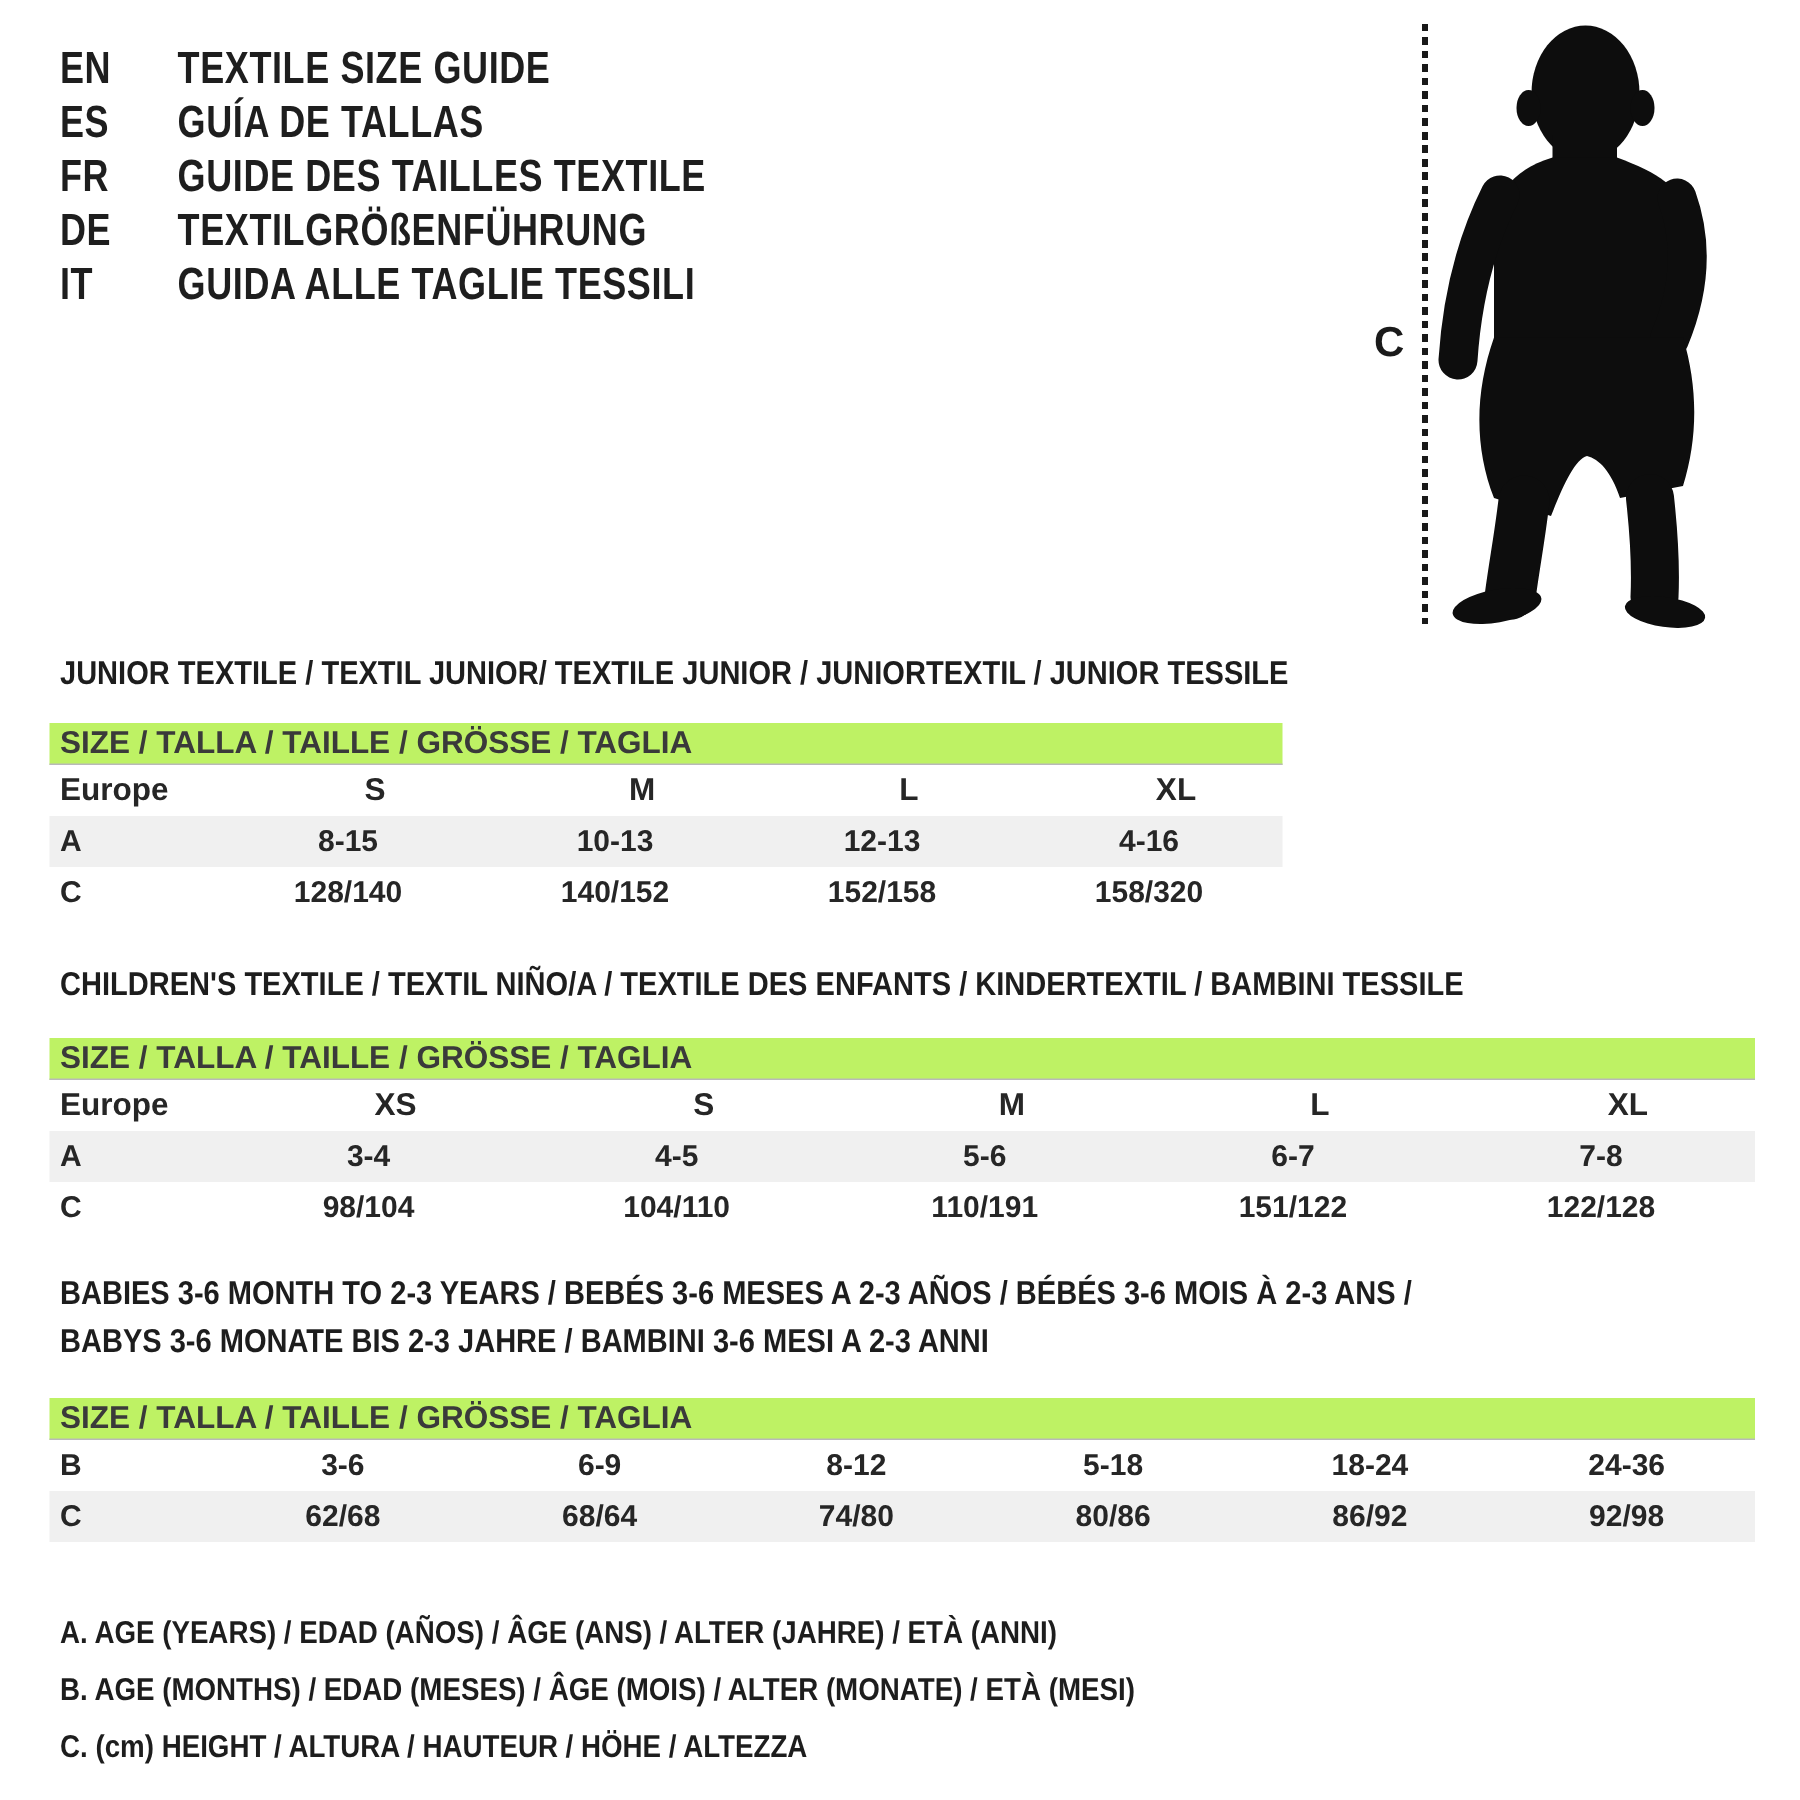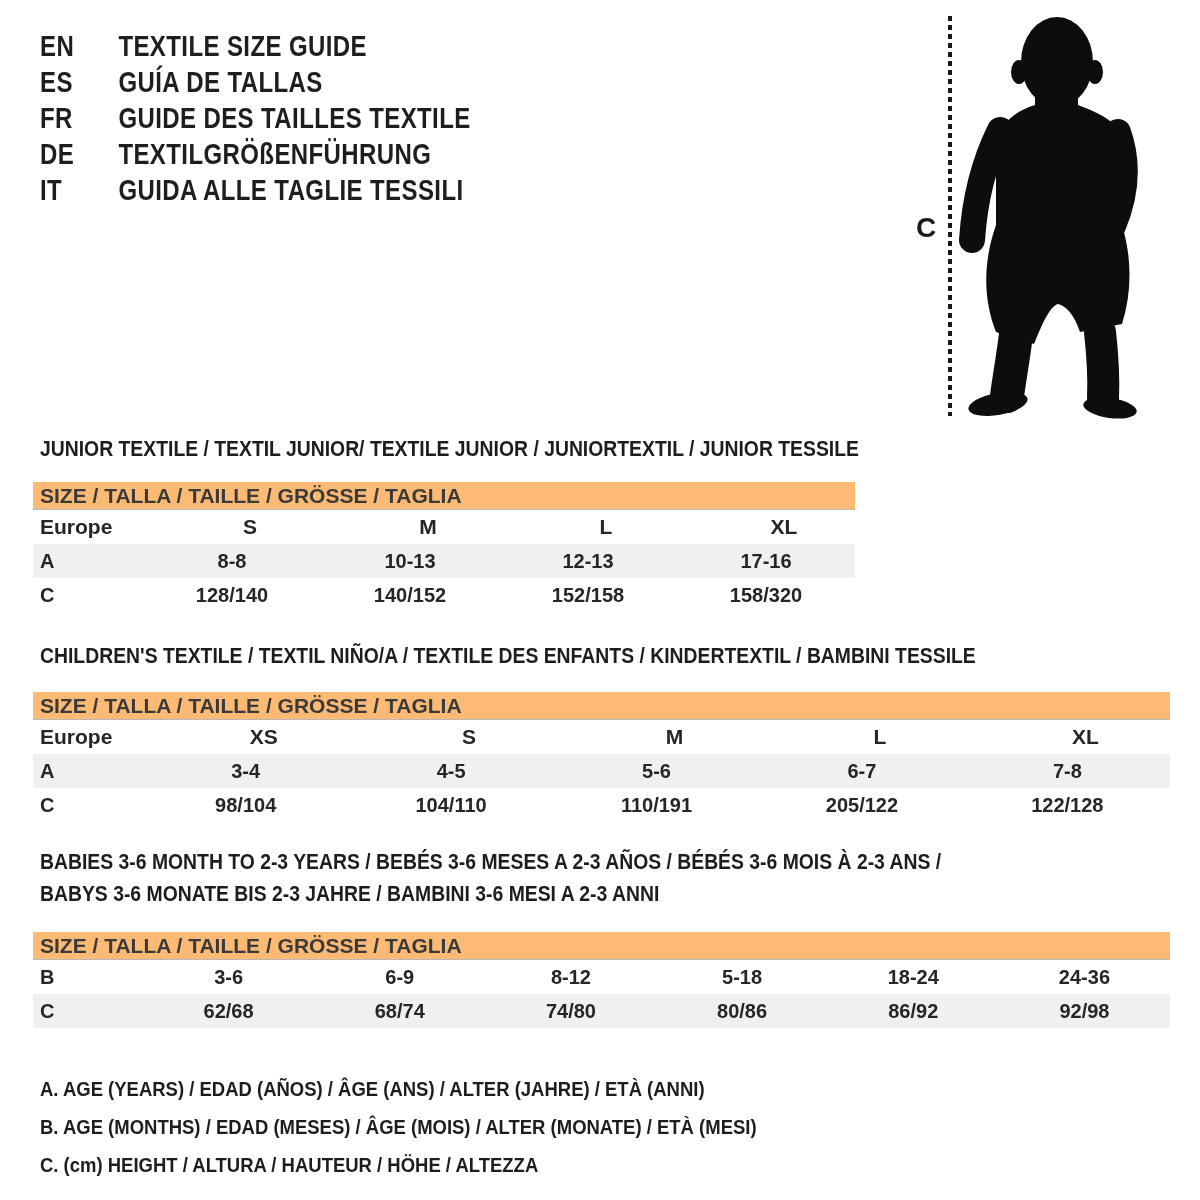--- a/index.html
+++ b/index.html
@@ -24,21 +24,21 @@
   .silhouette { position:absolute; left:950px; top:14px; }
   .silhouette path, .silhouette ellipse, .silhouette rect { fill:#0d0d0d; }
   .silhouette .limb { fill:none; stroke:#0d0d0d; stroke-linecap:round; }
 
   
   .sec-heading { position:absolute; left:40px; font-size:22px; transform:scaleX(0.88); transform-origin:0 0; white-space:nowrap; color:#1d1d1d; }
   .sec-heading .hline { height:32px; display:flex; align-items:center; }
 
   
   .size-table { position:absolute; }
-  .size-bar { height:28px; background:#fdba74; border-bottom:1px solid #b9b9b9;
+  .size-bar { height:28px; background:#bef264; border-bottom:1px solid #b9b9b9;
     color:#3a3a3a; font-size:21px; display:flex; align-items:center; padding-left:7px; }
   .trow { display:flex; height:34px; align-items:center; font-size:20px; }
   .trow.head { font-size:21px;gap:36px; }
   .trow.stripe { background:#f0f0f0; }
   .cell { flex:1 1 0; text-align:center; }
   .cell.label { flex:0 0 110px; text-align:left; padding-left:7px; }
 
   
   .notes { position:absolute; left:40px; top:1070px; transform:scaleX(0.88); transform-origin:0 0; color:#1d1d1d; }
   .note-line { height:38px; display:flex; align-items:center; font-size:21px; white-space:nowrap; }
@@ -91,24 +91,24 @@
   <div class="size-bar">SIZE / TALLA / TAILLE / GRÖSSE / TAGLIA</div>
   <div class="trow head">
     <div class="cell label">Europe</div>
     <div class="cell">S</div>
     <div class="cell">M</div>
     <div class="cell">L</div>
     <div class="cell">XL</div>
   </div>
   <div class="trow stripe">
     <div class="cell label">A</div>
-    <div class="cell">8-8</div>
+    <div class="cell">8-15</div>
     <div class="cell">10-13</div>
     <div class="cell">12-13</div>
-    <div class="cell">17-16</div>
+    <div class="cell">4-16</div>
   </div>
   <div class="trow">
     <div class="cell label">C</div>
     <div class="cell">128/140</div>
     <div class="cell">140/152</div>
     <div class="cell">152/158</div>
     <div class="cell">158/320</div>
   </div>
 </div>
 
@@ -129,21 +129,21 @@
     <div class="cell">4-5</div>
     <div class="cell">5-6</div>
     <div class="cell">6-7</div>
     <div class="cell">7-8</div>
   </div>
   <div class="trow">
     <div class="cell label">C</div>
     <div class="cell">98/104</div>
     <div class="cell">104/110</div>
     <div class="cell">110/191</div>
-    <div class="cell">205/122</div>
+    <div class="cell">151/122</div>
     <div class="cell">122/128</div>
   </div>
 </div>
 
 <div class="sec-heading" style="top:846px;">
   <div class="hline">BABIES 3-6 MONTH TO 2-3 YEARS / BEBÉS 3-6 MESES A 2-3 AÑOS / BÉBÉS 3-6 MOIS À 2-3 ANS /</div>
   <div class="hline">BABYS 3-6 MONATE BIS 2-3 JAHRE / BAMBINI 3-6 MESI A 2-3 ANNI</div>
 </div>
 <div class="size-table" style="left:33px; top:932px; width:1137px;">
   <div class="size-bar">SIZE / TALLA / TAILLE / GRÖSSE / TAGLIA</div>
@@ -152,21 +152,21 @@
     <div class="cell">3-6</div>
     <div class="cell">6-9</div>
     <div class="cell">8-12</div>
     <div class="cell">5-18</div>
     <div class="cell">18-24</div>
     <div class="cell">24-36</div>
   </div>
   <div class="trow stripe">
     <div class="cell label">C</div>
     <div class="cell">62/68</div>
-    <div class="cell">68/74</div>
+    <div class="cell">68/64</div>
     <div class="cell">74/80</div>
     <div class="cell">80/86</div>
     <div class="cell">86/92</div>
     <div class="cell">92/98</div>
   </div>
 </div>
 
 <div class="notes">
   <div class="note-line">A. AGE (YEARS) / EDAD (AÑOS) / ÂGE (ANS) / ALTER (JAHRE) / ETÀ (ANNI)</div>
   <div class="note-line">B. AGE (MONTHS) / EDAD (MESES) / ÂGE (MOIS) / ALTER (MONATE) / ETÀ (MESI)</div>

